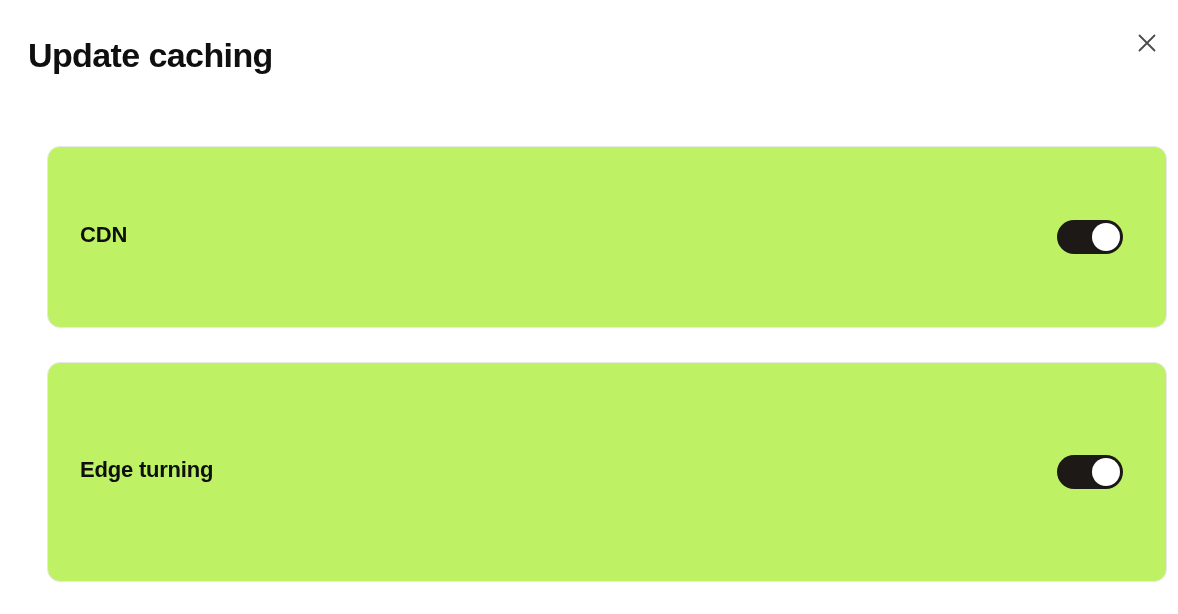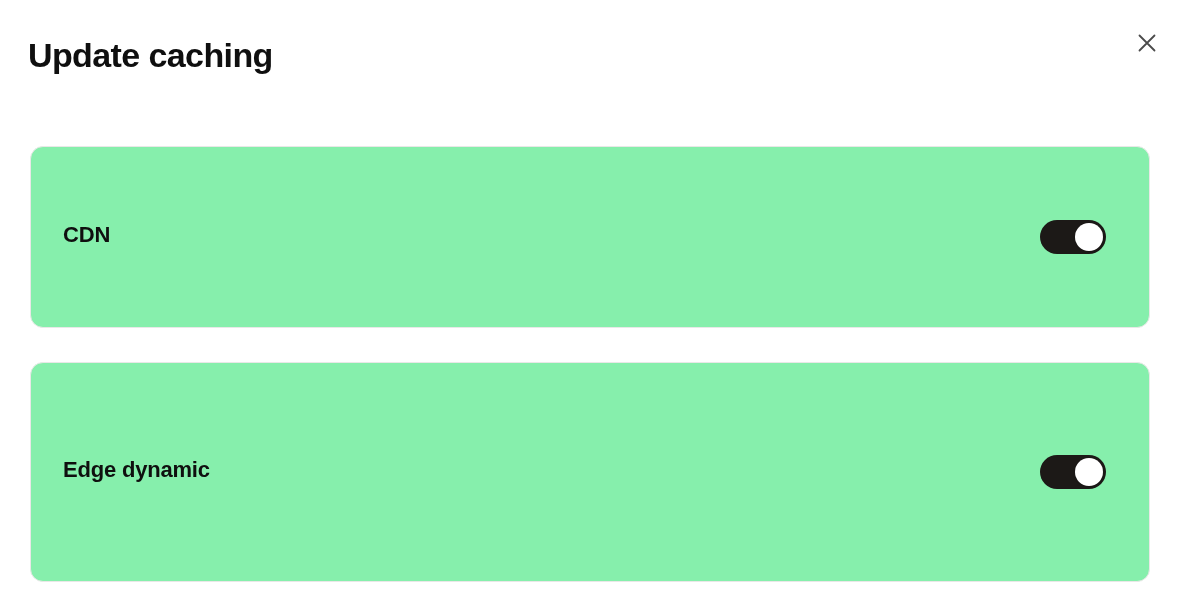--- a/index.html
+++ b/index.html
@@ -58,28 +58,29 @@
   
   .card-list {
     position: absolute;
     left: 30px;
     top: 146px;
     width: 1120px;
   }
   .setting-card {
     box-sizing: border-box;
     width: 1120px;
-    background: #86efac;
+    background: #bef264;
     border: 1px solid #e9e8e7;
     border-radius: 13px;
     display: flex;
     align-items: center;
     justify-content: space-between;
     padding: 28px 23px 28px 32px;
     margin-bottom: 34px;
+    margin-left: 17px;
   }
   .setting-card.card-cdn { min-height: 182px; }
   .setting-card.card-edge { min-height: 220px; }
 
   .card-text {
     flex: 0 1 auto;
     max-width: 860px;
   }
   .card-heading {
     margin: 0 0 4px 0;
@@ -155,21 +156,21 @@
     </div>
     <div class="toggle-wrap">
       <button class="toggle" data-state="on" aria-label="CDN toggle">
         <span class="knob"></span>
       </button>
     </div>
   </div>
 
   <div class="setting-card card-edge">
     <div class="card-text">
-      <h2 class="card-heading">Edge dynamic</h2>
+      <h2 class="card-heading">Edge turning</h2>
     </div>
     <div class="toggle-wrap">
       <button class="toggle" data-state="on" aria-label="Edge caching toggle">
         <span class="knob"></span>
       </button>
     </div>
   </div>
 
 </div>
 

